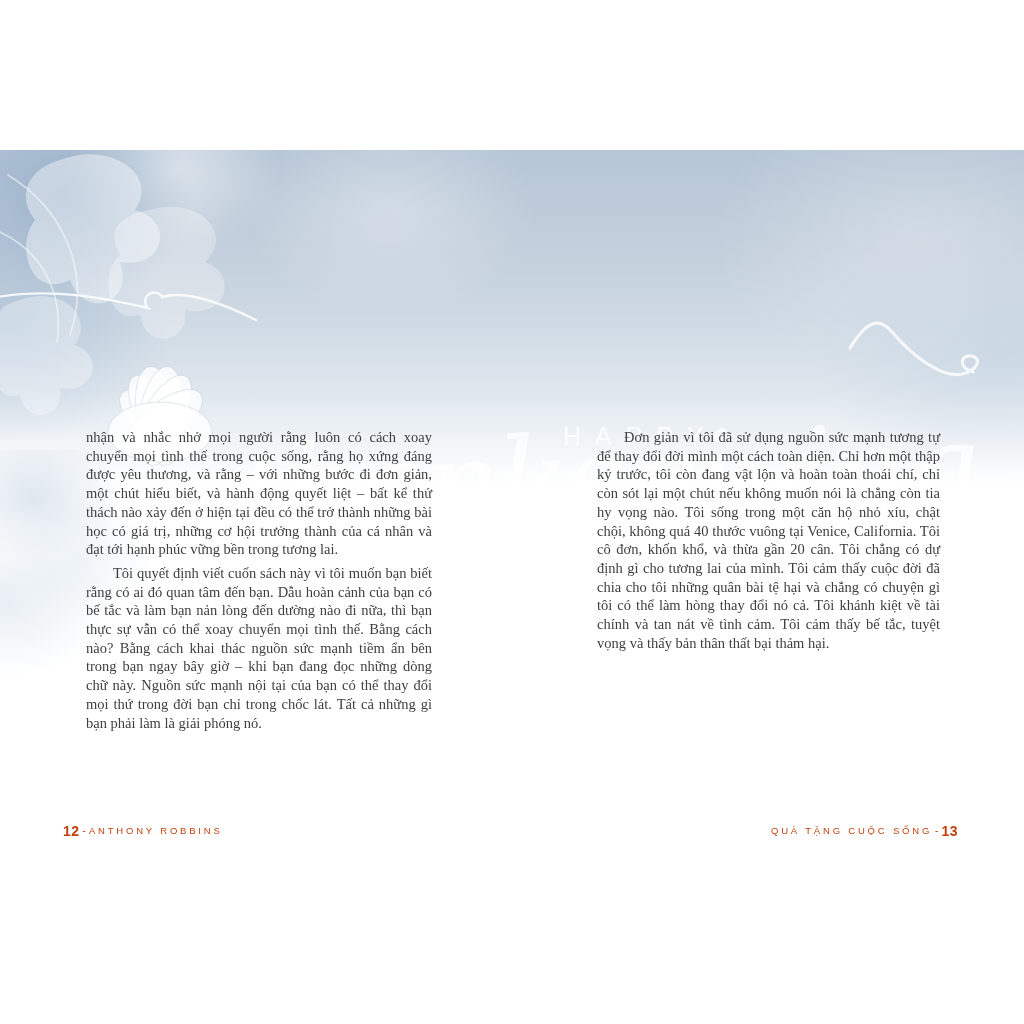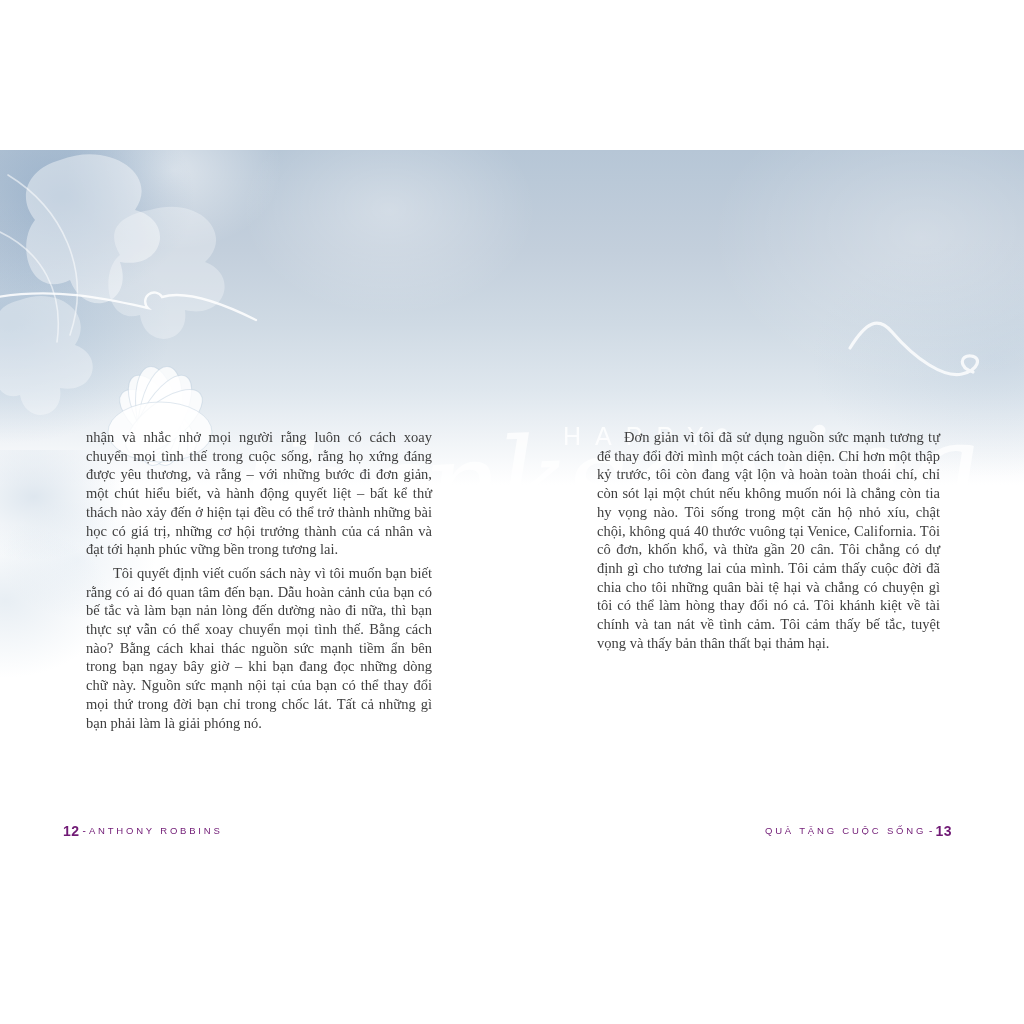--- a/index.html
+++ b/index.html
@@ -48,23 +48,23 @@
   .col { position:absolute; top:428px; color:#3e3e3e; font-size:14.5px;
          line-height:18.7px; text-align:justify; }
   .col-left  { left:86px;  width:346px; }
   .col-right { left:597px; width:343px; }
   .col p { margin:0;font-family:Liberation Serif, serif; }
   .col p + p { margin-top:5px; }
   .p-indent { text-indent:27px; }
   .p-italic { font-style:italic; }
 
   
-  .footer { position:absolute; top:822px; color:#701a75; white-space:nowrap; }
+  .footer { position:absolute; top:822px; color:#c2410c; white-space:nowrap; }
   .footer-left  { left:63px; }
-  .footer-right { right:72px; text-align:left; }
+  .footer-right { right:66px; text-align:left; }
   .footer .page-num { font-weight:bold; font-size:14px; letter-spacing:0.5px; }
   .footer .sep { font-size:10px; margin:0 3px; position:relative; top:-2px; }
   .footer .small-caps { font-size:9.5px; letter-spacing:2.8px; position:relative; top:-2px; }
 </style>
 </head>
 <body>
 
 <div class="canvas">
 
   <div class="banner">

